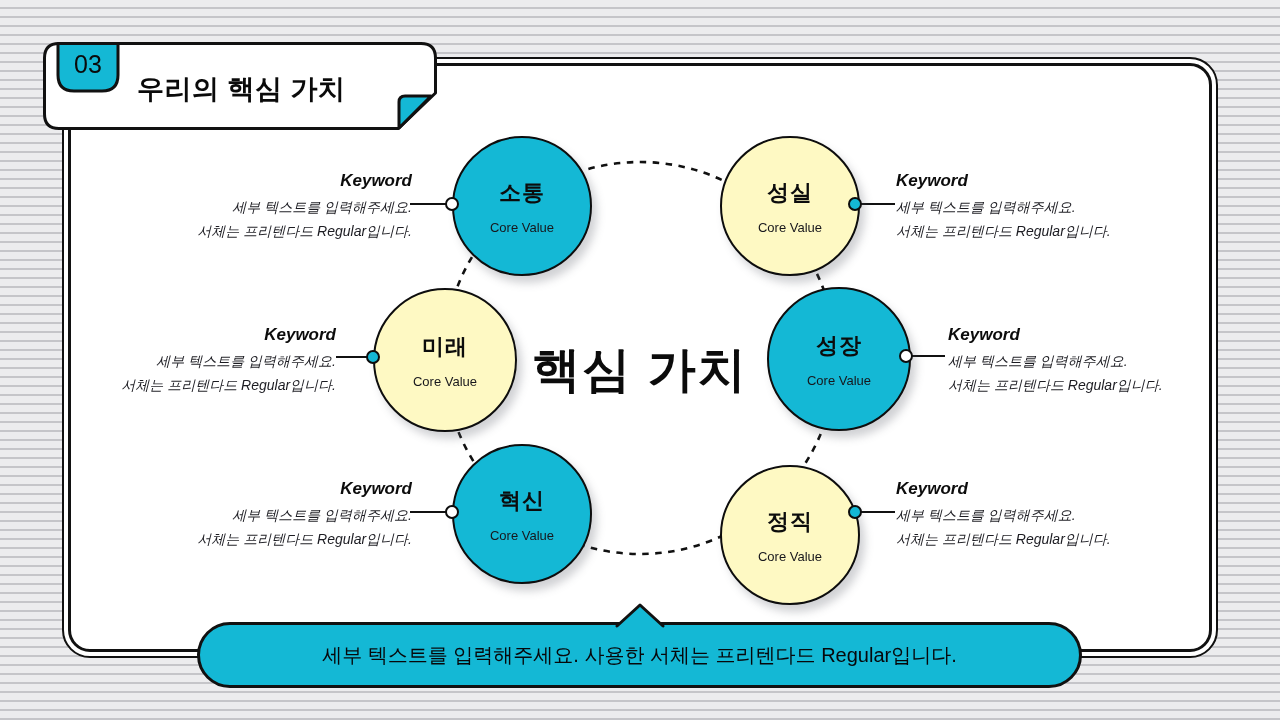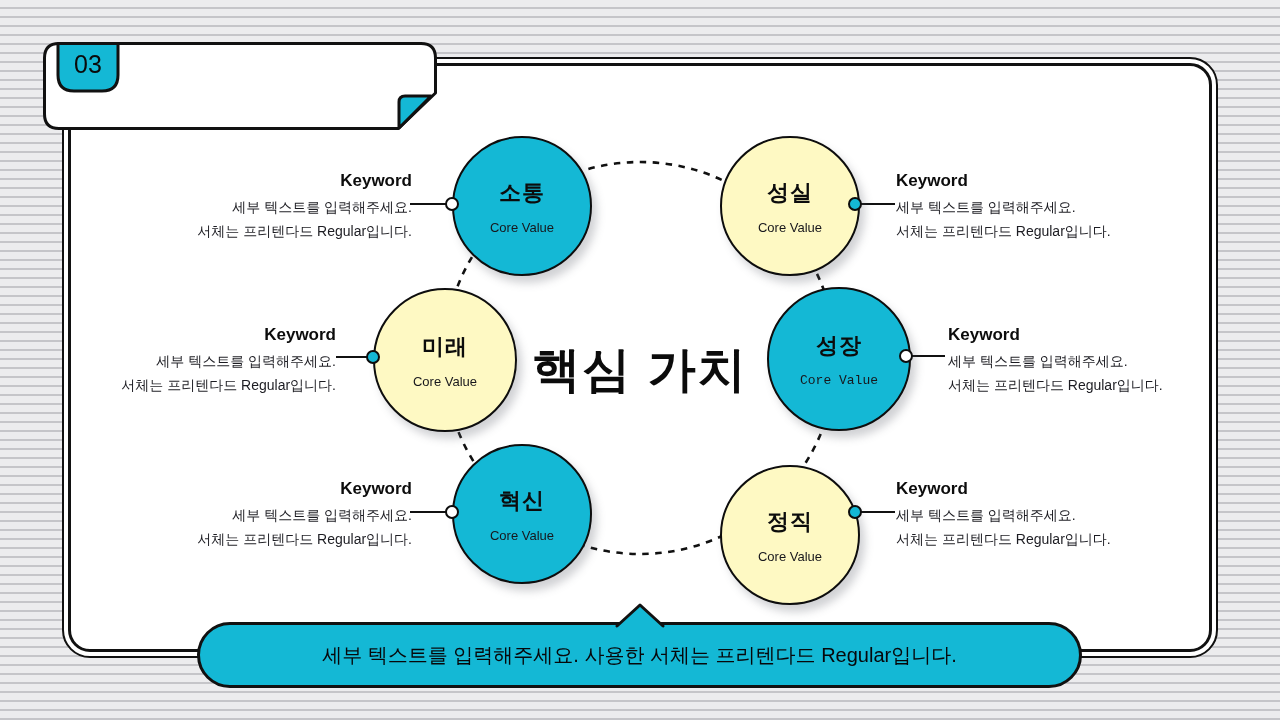--- a/index.html
+++ b/index.html
@@ -22,21 +22,21 @@
   .circle.accent{background:#14b8d5;}
   .circle.plain{background:#fef9c3;}
   .circle-name{font-size:22px;font-weight:bold;color:#0c0c0c;letter-spacing:1px;text-align:right;}
   .circle-sub{font-size:13px;color:#17171c;margin-top:12px;}
 
   .conn{height:2px;background:#111;z-index:1;}
   .dot{width:10px;height:10px;border-radius:50%;border:2.5px solid #0d0d0d;z-index:3;}
   .dot.white{background:#fff;}
   .dot.cyan{background:#14b8d5;}
 
-  .kw{z-index:2;color:#101014;}
+  .kw{z-index:2;color:#101014;font-style:italic;}
   .kw.right{text-align:right;}
   .kw.left{text-align:left;}
   .kw-title{font-size:17px;font-weight:bold;margin-bottom:4px;color:#0c0c0c;}
   .kw-line{font-size:14px;line-height:24px;color:#1c1c22;}
 
   .center-title{left:470px;top:338px;width:340px;text-align:center;font-size:48px;font-weight:bold;color:#0b0b0b;letter-spacing:2px;z-index:2;}
 
   
   .header{left:43px;top:42px;width:394px;height:88px;z-index:5;}
   .header svg{position:absolute;left:0;top:0;overflow:visible;}
@@ -91,21 +91,21 @@
   <div class="circle-sub">Core Value</div>
 </div>
 <div class="abs dot cyan" style="left:366px;top:350px;"></div>
 <div class="abs kw right" style="left:86px;top:325px;width:250px;">
   <div class="kw-title">Keyword</div>
   <div class="kw-line">세부 텍스트를 입력해주세요.</div>
   <div class="kw-line">서체는 프리텐다드 Regular입니다.</div>
 </div>
 
 <div class="abs conn" style="left:900px;top:355px;width:45px;"></div>
-<div class="abs circle accent" style="left:767px;top:287px;width:140px;height:140px;font-family:Liberation Mono, monospace;">
+<div class="abs circle accent" style="left:767px;top:287px;width:140px;height:140px;">
   <div class="circle-name">성장</div>
   <div class="circle-sub">Core Value</div>
 </div>
 <div class="abs dot white" style="left:899px;top:349px;"></div>
 <div class="abs kw left" style="left:948px;top:325px;width:260px;">
   <div class="kw-title">Keyword</div>
   <div class="kw-line">세부 텍스트를 입력해주세요.</div>
   <div class="kw-line">서체는 프리텐다드 Regular입니다.</div>
 </div>
 
@@ -133,20 +133,21 @@
   <div class="kw-line">서체는 프리텐다드 Regular입니다.</div>
 </div>
 
 <div class="abs header">
   <svg width="394" height="88" viewBox="0 0 394 88">
     <path d="M16 1.5 L378 1.5 Q392.5 1.5 392.5 16 L392.5 51 L355.5 86.5 L16 86.5 Q1.5 86.5 1.5 72 L1.5 16 Q1.5 1.5 16 1.5 Z" fill="#ffffff" stroke="#111" stroke-width="3" stroke-linejoin="round"></path>
     <path d="M388 54 L362 54 Q356 54 356 60 L356 86 Z" fill="#14b8d5" stroke="#111" stroke-width="3" stroke-linejoin="round"></path>
     <path d="M15 1.5 L75 1.5 L75 33 Q75 49 59 49 L31 49 Q15 49 15 33 Z" fill="#14b8d5" stroke="#111" stroke-width="3" stroke-linejoin="round"></path>
   </svg>
   <div class="badge-num">03</div>
+  <div class="header-title">우리의 핵심 가치</div>
 </div>
 
 <div class="abs footer-pill">
   <div class="footer-text">세부 텍스트를 입력해주세요. 사용한 서체는 프리텐다드 Regular입니다.</div>
 </div>
 <svg class="abs pointer" viewBox="0 0 52 30">
   <path d="M3 29 L26 7 L49 29 Z" fill="#14b8d5" stroke="none"></path>
   <path d="M3 28 L26 7 L49 28" fill="none" stroke="#111" stroke-width="3" stroke-linejoin="round" stroke-linecap="round"></path>
 </svg>
 

